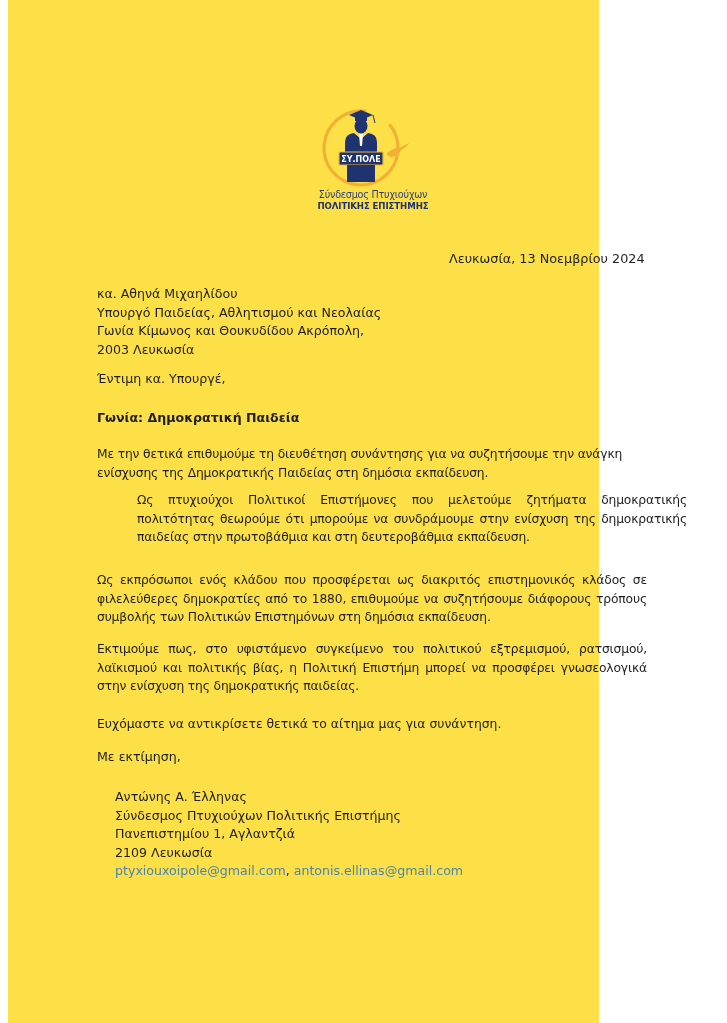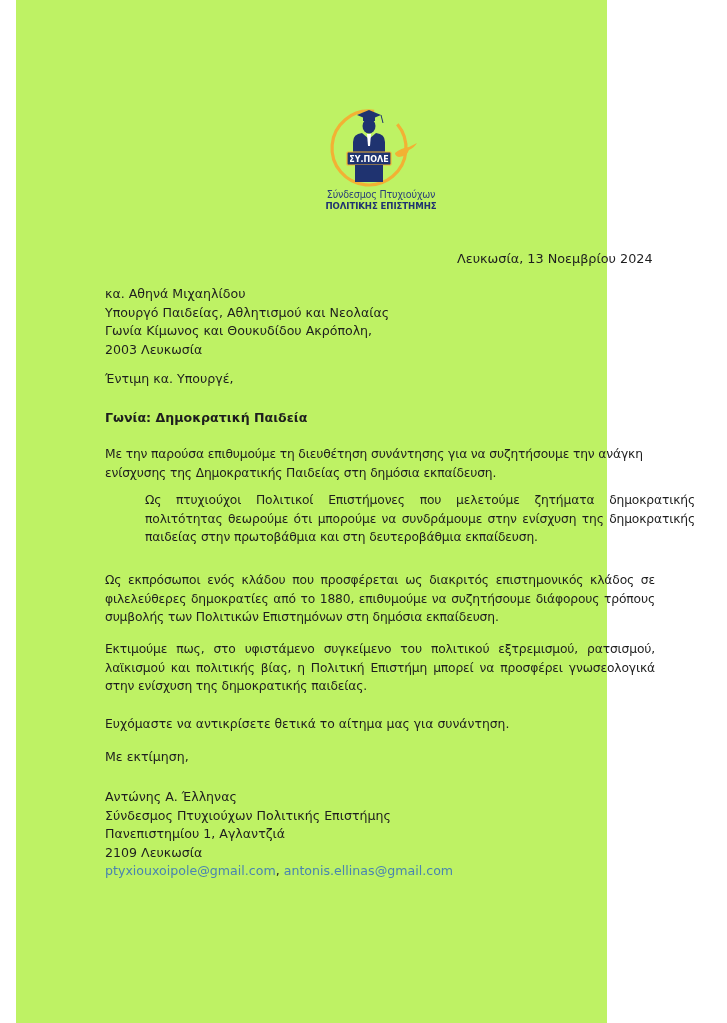--- a/index.html
+++ b/index.html
@@ -10,23 +10,23 @@
     body {
       width: 727px;
       height: 1023px;
       position: relative;
       overflow: hidden;
       font-family: "DejaVu Sans", sans-serif;
       color: #1e1e1e;
     }
     .page {
       position: absolute;
-      left: 16px; top: 0;
+      left: 8px; top: 0;
       width: 591px; height: 1023px;
-      background: #bef264;
+      background: #fde047;
     }
     .logo {
       position: absolute;
       left: 300px;
       top: 106px;
       width: 130px;
       height: 110px;
     }
     .logo svg {
       position: absolute;
@@ -104,21 +104,21 @@
       font-size: 12.4px;
     }
     .closing2 {
       left: 89px;
       top: 748px;
     }
     .sig {
       left: 89px;
       top: 788px;
     }
-    .sig div { height: 18.6px; }
+    .sig div { height: 18.6px; margin-left: 18px; }
     .email {
       color: #4a84b0;
     }
     .sep { color: #1e1e1e; }
   </style>
 </head>
 <body>
 
 <div class="page">
 
@@ -153,21 +153,21 @@
     <div>κα. Αθηνά Μιχαηλίδου</div>
     <div>Υπουργό Παιδείας, Αθλητισμού και Νεολαίας</div>
     <div>Γωνία Κίμωνος και Θουκυδίδου Ακρόπολη,</div>
     <div>2003 Λευκωσία</div>
   </div>
 
   <div class="text salutation">Έντιμη κα. Υπουργέ,</div>
 
   <div class="text subject">Γωνία: Δημοκρατική Παιδεία</div>
 
-  <div class="para p1">Με την παρούσα επιθυμούμε τη διευθέτηση συνάντησης για να συζητήσουμε την ανάγκη ενίσχυσης της Δημοκρατικής Παιδείας στη δημόσια εκπαίδευση.</div>
+  <div class="para p1">Με την θετικά επιθυμούμε τη διευθέτηση συνάντησης για να συζητήσουμε την ανάγκη ενίσχυσης της Δημοκρατικής Παιδείας στη δημόσια εκπαίδευση.</div>
   <div class="para p2">Ως πτυχιούχοι Πολιτικοί Επιστήμονες που μελετούμε ζητήματα δημοκρατικής πολιτότητας θεωρούμε ότι μπορούμε να συνδράμουμε στην ενίσχυση της δημοκρατικής παιδείας στην πρωτοβάθμια και στη δευτεροβάθμια εκπαίδευση.</div>
   <div class="para p3">Ως εκπρόσωποι ενός κλάδου που προσφέρεται ως διακριτός επιστημονικός κλάδος σε φιλελεύθερες δημοκρατίες από το 1880, επιθυμούμε να συζητήσουμε διάφορους τρόπους συμβολής των Πολιτικών Επιστημόνων στη δημόσια εκπαίδευση.</div>
   <div class="para p4">Εκτιμούμε πως, στο υφιστάμενο συγκείμενο του πολιτικού εξτρεμισμού, ρατσισμού, λαϊκισμού και πολιτικής βίας, η Πολιτική Επιστήμη μπορεί να προσφέρει γνωσεολογικά στην ενίσχυση της δημοκρατικής παιδείας.</div>
 
   <div class="text closing1">Ευχόμαστε να αντικρίσετε θετικά το αίτημα μας για συνάντηση.</div>
   <div class="text closing2">Με εκτίμηση,</div>
 
   <div class="text sig">
     <div>Αντώνης Α. Έλληνας</div>
     <div>Σύνδεσμος Πτυχιούχων Πολιτικής Επιστήμης</div>

